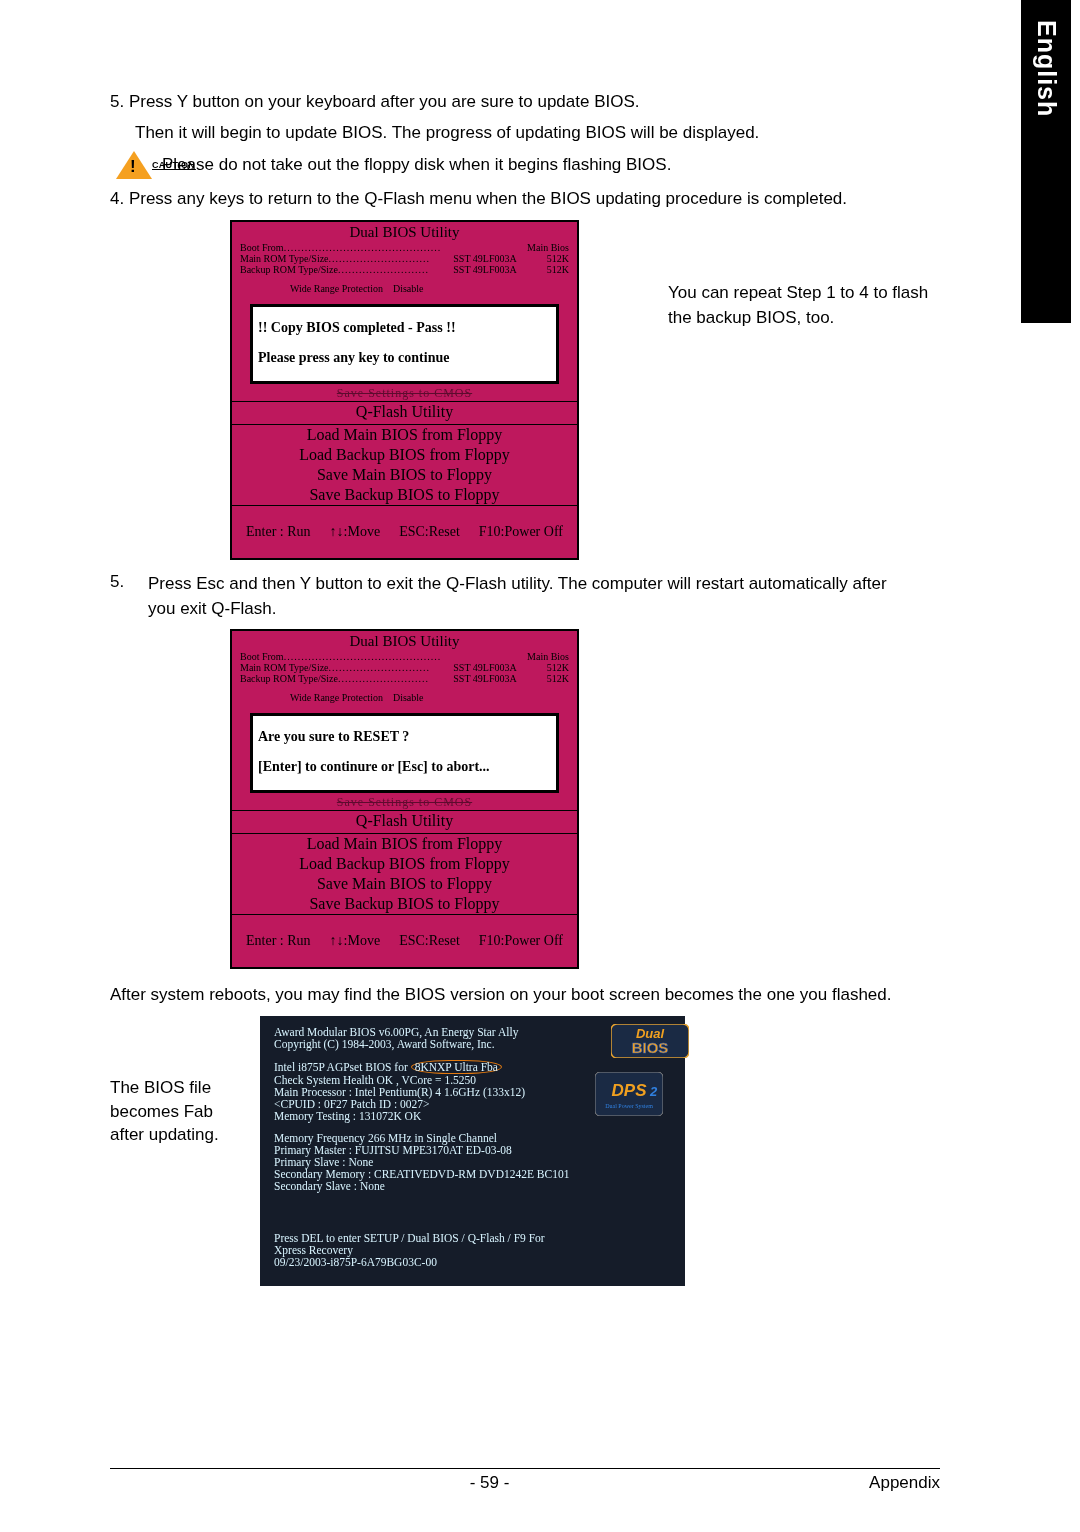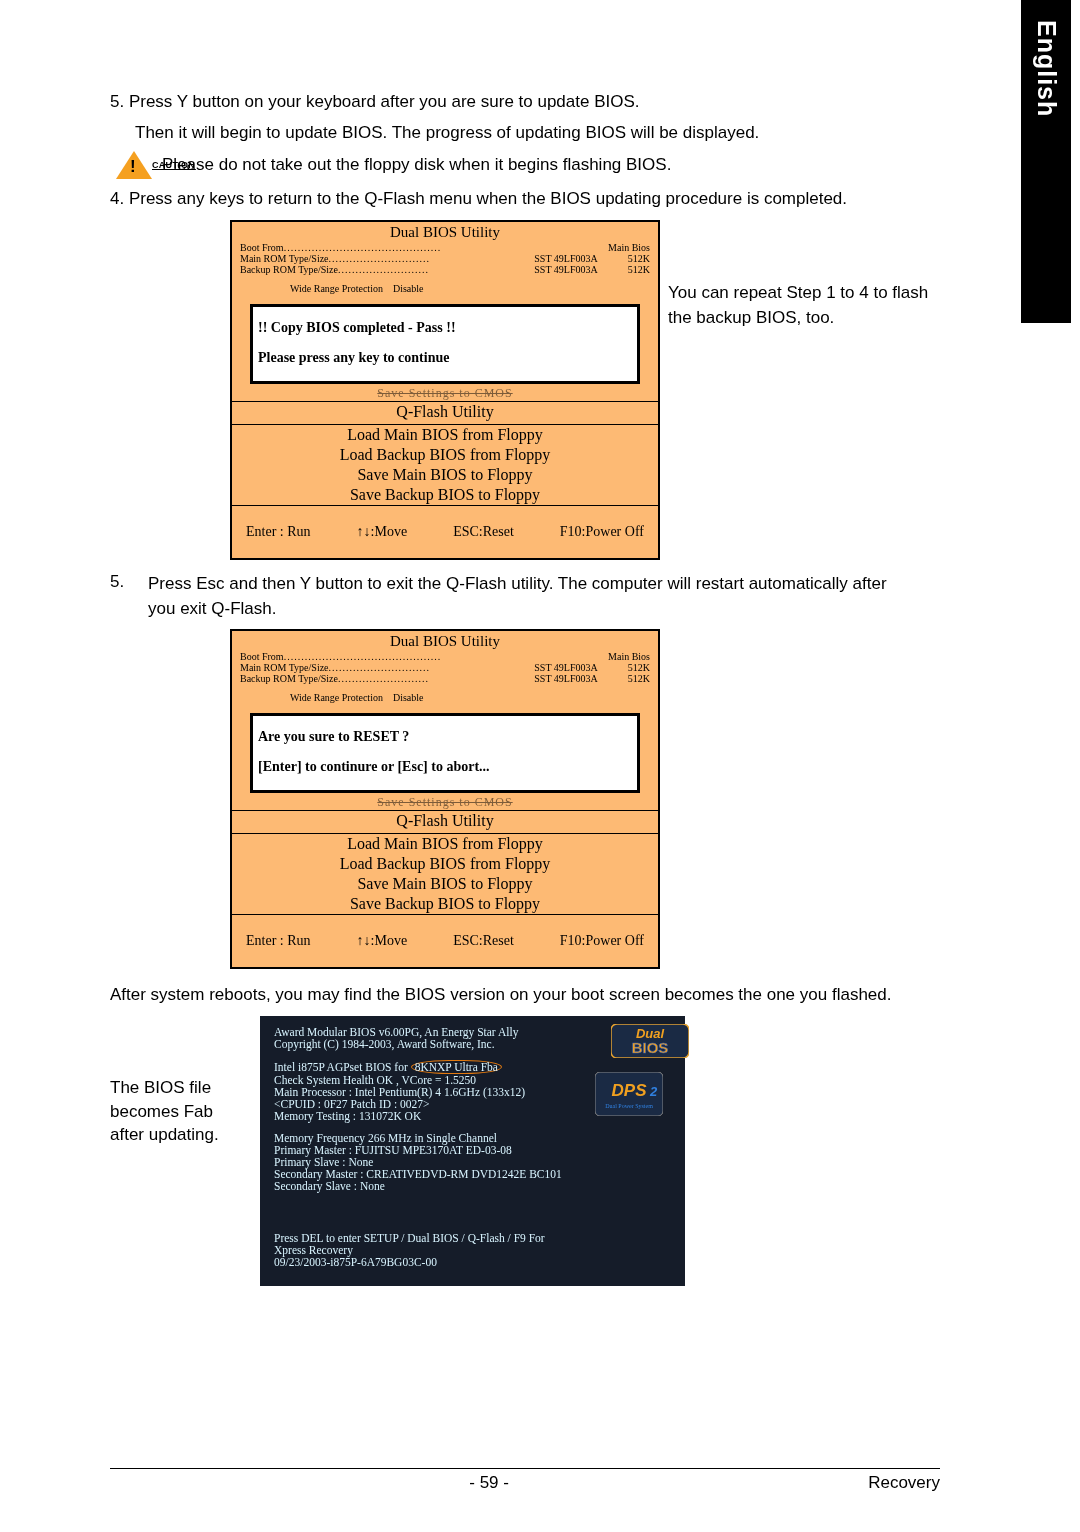--- a/index.html
+++ b/index.html
@@ -8,21 +8,21 @@
   .page { position: absolute; left: 110px; top: 90px; width: 830px; }
   .blackbar { position: absolute; right: 9px; top: 0; width: 50px; height: 323px; background: #000; color: #fff; display: flex; align-items: flex-start; justify-content: center; }
   .blackbar span { writing-mode: vertical-rl; text-orientation: mixed; font-weight: bold; font-size: 25px; padding-top: 20px; font-family: Arial, sans-serif; letter-spacing: 1px; }
   .step { font-size: 17px; line-height: 1.45; margin-bottom: 6px; }
   .step-indent { padding-left: 25px; }
   .caution-row { display: flex; align-items: center; gap: 6px; margin: 6px 0 8px 6px; }
   .caution-icon { width: 40px; display:flex; flex-direction:row; align-items:center;text-decoration:underline; }
   .caution-tri { width:0; height:0; border-left:18px solid transparent; border-right:18px solid transparent; border-bottom:28px solid #f5a020; position: relative; }
   .caution-tri::after { content: "!"; position:absolute; left:-4px; top:6px; font-weight:bold; color:#000; font-size:17px; }
   .caution-lbl { font-size:9px; font-weight:bold; letter-spacing:0.3px; }
-  .bios-box { border: 2px solid #000; width: 430px; margin: 8px 0 10px 120px; font-family: "Times New Roman", serif; font-size: 14px; position: relative; background: #fdba74; }
+  .bios-box { border: 2px solid #000; width: 349px; margin: 8px 0 10px 120px; font-family: "Times New Roman", serif; font-size: 14px; position: relative; background: #be185d; }
   .bios-box .title { text-align: center; padding: 2px 0 1px; font-size: 15px; }
   .bios-section { padding: 0 8px 4px; font-size: 10px; }
   .bios-line { display:flex; }
   .bios-line .dots { flex: 1; overflow:hidden; white-space:nowrap; letter-spacing:1px; }
   .bios-line .sz { margin-left:auto; padding-left:30px; }
   .overlay-box { border: 2.5px solid #000; margin: 6px 18px 4px; background:#fff; text-align:left; padding: 14px 6px 16px; font-family: "Times New Roman", serif; font-weight: bold; font-size: 14px; box-shadow: 0 0 0 1px #000 inset; }
   .hidden-under { text-align:center; font-size:12px; line-height:11px; letter-spacing:1px; text-decoration: line-through; opacity:0.5; }
   .bios-divider { border-top:1.5px solid #000; margin-top:2px; }
   .bios-center { text-align:center; font-size:16px; padding:1px 0; }
   .bios-foot { display:flex; justify-content:space-between; padding:18px 14px; font-size:14px; border-top:1.5px solid #000; }
@@ -185,28 +185,28 @@
       <div style="height:10px"></div>
       <div><span>Intel i875P AGPset BIOS for</span> <span class="circ-ellipse">8KNXP Ultra Fba</span></div>
       <div>Check System Health OK , VCore = 1.5250</div>
       <div>Main Processor : Intel Pentium(R) 4  1.6GHz (133x12)</div>
       <div>&lt;CPUID : 0F27 Patch ID : 0027&gt;</div>
       <div>Memory Testing  : 131072K OK</div>
       <div style="height:10px"></div>
       <div>Memory Frequency 266 MHz in Single Channel</div>
       <div>Primary Master : FUJITSU MPE3170AT ED-03-08</div>
       <div>Primary Slave : None</div>
-      <div>Secondary Master : CREATIVEDVD-RM DVD1242E BC101</div>
+      <div>Secondary Memory : CREATIVEDVD-RM DVD1242E BC101</div>
       <div>Secondary Slave : None</div>
       <div style="height:40px"></div>
       <div>Press DEL to enter SETUP / Dual BIOS / Q-Flash / F9 For</div>
       <div>Xpress Recovery</div>
       <div>09/23/2003-i875P-6A79BG03C-00</div>
     </div>
   </div>
 
 </div>
 
 <div class="footer">
   <span></span>
   <span>- 59 -</span>
-  <span>Recovery</span>
+  <span>Appendix</span>
 </div>
 
 </body></html>

